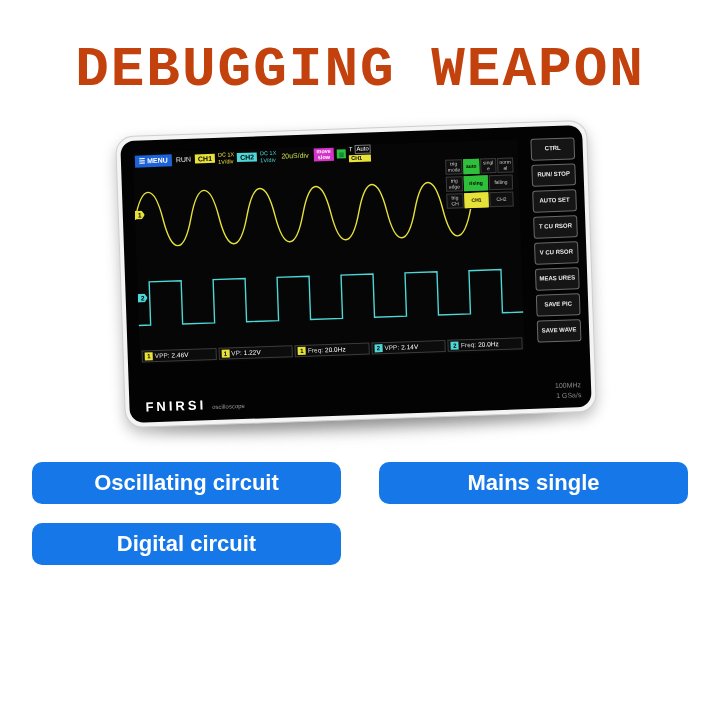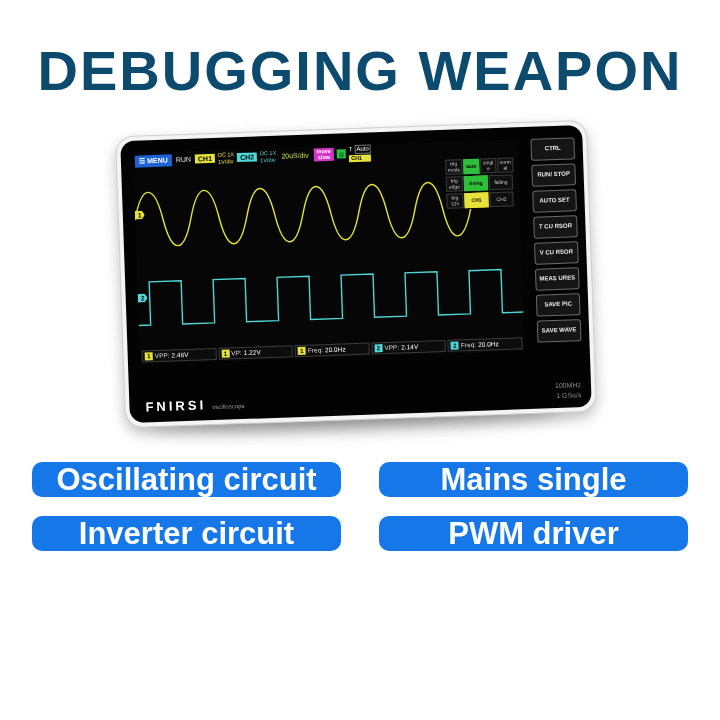--- a/index.html
+++ b/index.html
@@ -7,22 +7,23 @@
   body {
     background:#ffffff;
     font-family:"Liberation Sans", sans-serif;
     position:relative;
     overflow:hidden;
   }
   .title {
     position:absolute; top:38px; left:0; right:0;
     text-align:center;
     font-size:56px; font-weight:800; letter-spacing:2px;
-    color:#0c4a6e;
+    color:#c2410c;
     white-space:nowrap;
+    font-family:Liberation Mono, monospace;
   }
   
   .shadow {
     position:absolute; left:150px; top:406px; width:410px; height:22px;
     background:rgba(0,0,0,0.30); border-radius:50%; filter:blur(9px);
     transform:rotate(-2deg);
   }
   .tablet-wrap {
     position:absolute; left:120px; top:128px; width:472px; height:292px;
     transform:rotate(-2deg);
@@ -109,22 +110,22 @@
   .brand { display:flex; align-items:baseline; gap:6px; }
   .brand-name { color:#ffffff; font-weight:bold; font-size:13px; letter-spacing:3px; }
   .brand-sub { color:#999; font-size:6px; }
   .specs { text-align:right; color:#8a8a8a; font-size:7px; line-height:1.35; }
   
   .pills {
     position:absolute; left:32px; right:32px; top:462px;
     display:grid; grid-template-columns:1fr 1fr; column-gap:38px; row-gap:19px;
   }
   .pill {
-    height:35px; background:#1577e8; border-radius:10px;
-    color:#fff; font-size:31px; font-weight:bold;
+    height:42px; background:#1577e8; border-radius:10px;
+    color:#fff; font-size:22px; font-weight:bold;
     display:flex; align-items:center; justify-content:center;
     white-space:nowrap;
   }
 </style>
 </head>
 <body>
 
 <h1 class="title">DEBUGGING WEAPON</h1>
 
 <div class="shadow"></div>
@@ -245,15 +246,14 @@
         </div>
       </div>
 
     </div>
   </div>
 </div>
 
 <div class="pills">
   <div class="pill">Oscillating circuit</div>
   <div class="pill">Mains single</div>
-  <div class="pill">Inverter circuit</div>
-  <div class="pill">PWM driver</div>
+  <div class="pill">Digital circuit</div>
 </div>
 
 </body></html>

